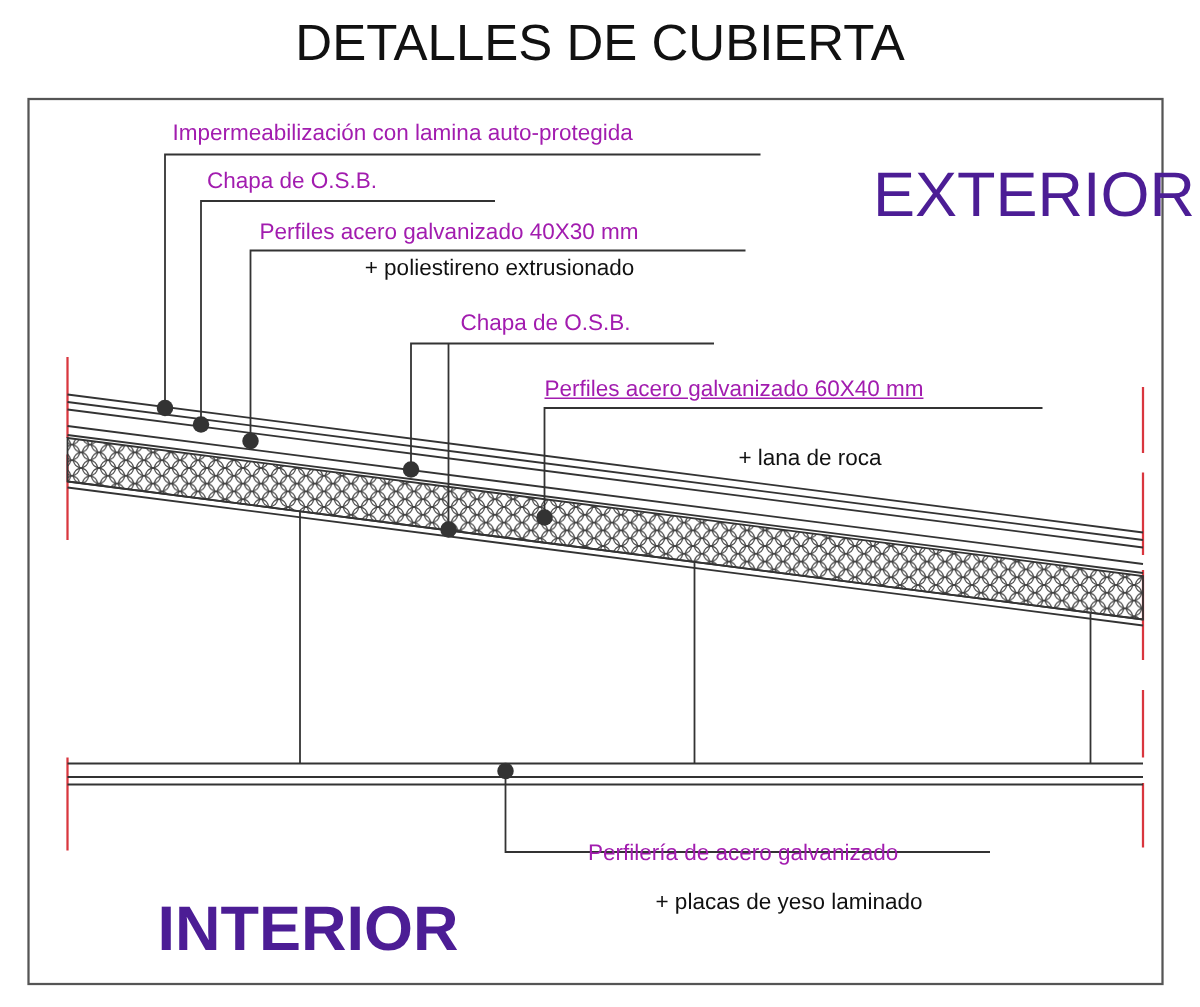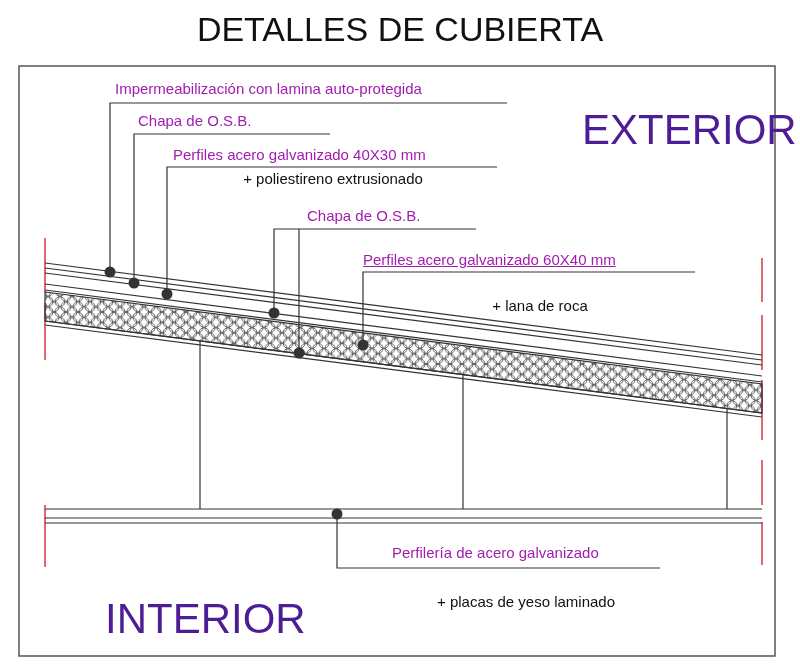--- a/index.html
+++ b/index.html
@@ -85,17 +85,17 @@
   </g>
 </svg>
 
 <div class="lbl" style="left:115px;top:80px;">Impermeabilización con lamina auto-protegida</div>
 <div class="lbl" style="left:138px;top:112px;">Chapa de O.S.B.</div>
 <div class="lbl" style="left:173px;top:146px;text-align:center;">Perfiles acero galvanizado 40X30 mm</div>
 <div class="lbl2" style="left:173px;width:320px;top:170px;">+ poliestireno extrusionado</div>
 <div class="lbl" style="left:307px;top:207px;">Chapa de O.S.B.</div>
 <div class="lbl" style="left:363px;top:251px;text-decoration:underline;">Perfiles acero galvanizado 60X40 mm</div>
 <div class="lbl2" style="left:375px;width:330px;top:274px;margin-top:23px;">+ lana de roca</div>
-<div class="lbl" style="left:392px;top:544px;">Perfilería de acero galvanizado</div>
+<div class="lbl" style="left:392px;top:560px;">Perfilería de acero galvanizado</div>
 <div class="lbl2" style="left:392px;width:268px;top:570px;margin-top:23px;">+ placas de yeso laminado</div>
 
 <div class="zone" style="left:582px;top:106px;">EXTERIOR</div>
-<div class="zone" style="left:105px;top:595px;">INTERIOR</div>
+<div class="zone" style="left:105px;top:595px;font-weight:bold;">INTERIOR</div>
 
 </body></html>

